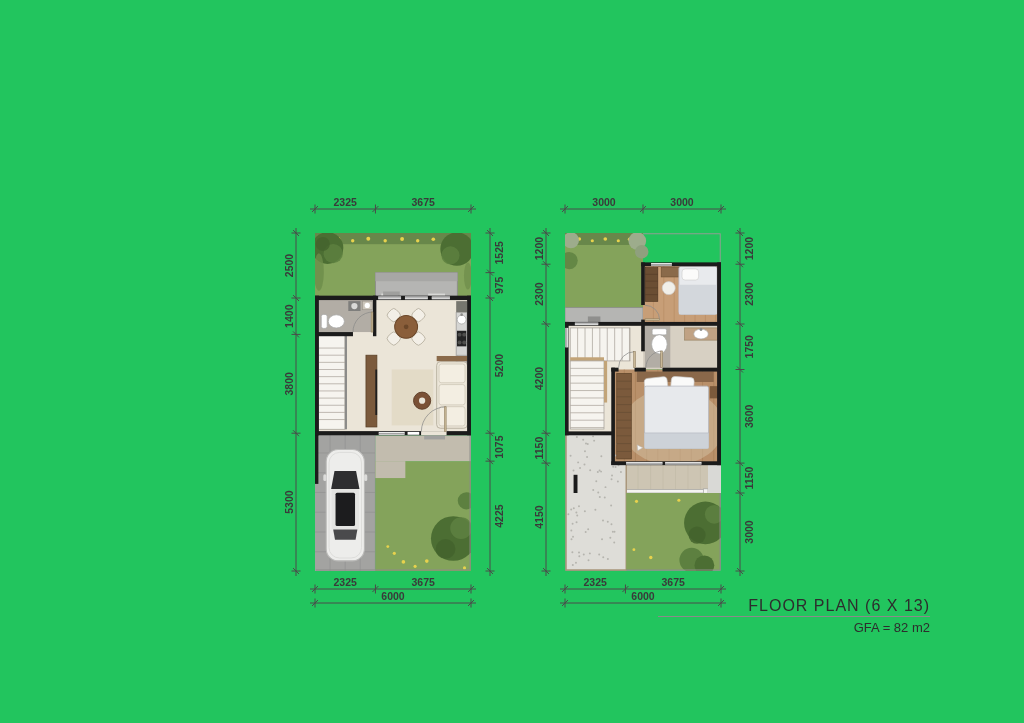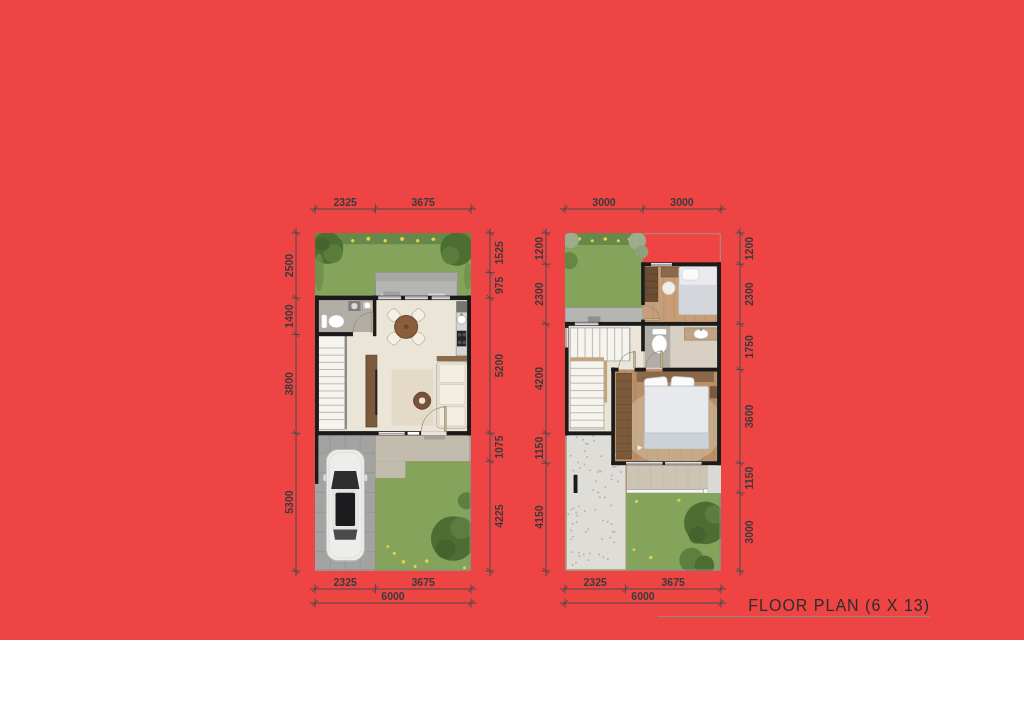--- a/index.html
+++ b/index.html
@@ -1,16 +1,16 @@
 <!DOCTYPE html>
 <html><head>
 <meta charset="utf-8">
 <style>
   html,body{margin:0;padding:0;background:#ffffff;}
-  #canvas{position:relative;width:1024px;height:640px;background:#ef4444;overflow:hidden;
+  #canvas{position:relative;width:1024px;height:723px;background:#22c55e;overflow:hidden;
           font-family:"Liberation Sans",sans-serif;}
   svg.plan{position:absolute;}
   #dims{position:absolute;left:0;top:0;pointer-events:none;}
   #dims text{font:bold 10.5px "Liberation Sans",sans-serif;fill:#3a3a3a;}
   #dims .dl{stroke:#4a4a4a;stroke-width:1;}
   .titleblock{position:absolute;right:94px;top:597px;text-align:right;}
   .titleblock .main{font-size:16px;letter-spacing:1px;color:#2d2d2d;white-space:nowrap;}
   .titleblock .rule{height:1px;background:#8a8a8a;width:272px;margin:1px 0 3px auto;}
   .titleblock .sub{font-size:13px;color:#2d2d2d;}
 </style>
@@ -610,14 +610,15 @@
       <line x1="737" y1="490" x2="743" y2="496" class="dl"></line>
       <text x="753" y="478.04999999999995" text-anchor="middle" transform="rotate(-90 753 478.04999999999995)">1150</text>
       <line x1="735.5" y1="571" x2="744.5" y2="571" class="dl"></line>
       <line x1="737" y1="568" x2="743" y2="574" class="dl"></line>
       <text x="753" y="532" text-anchor="middle" transform="rotate(-90 753 532)">3000</text>
     </svg>
 
   <div class="titleblock">
     <div class="main">FLOOR PLAN (6 X 13)</div>
     <div class="rule"></div>
+    <div class="sub">GFA = 82 m2</div>
   </div>
 </div>
 
 </body></html>

